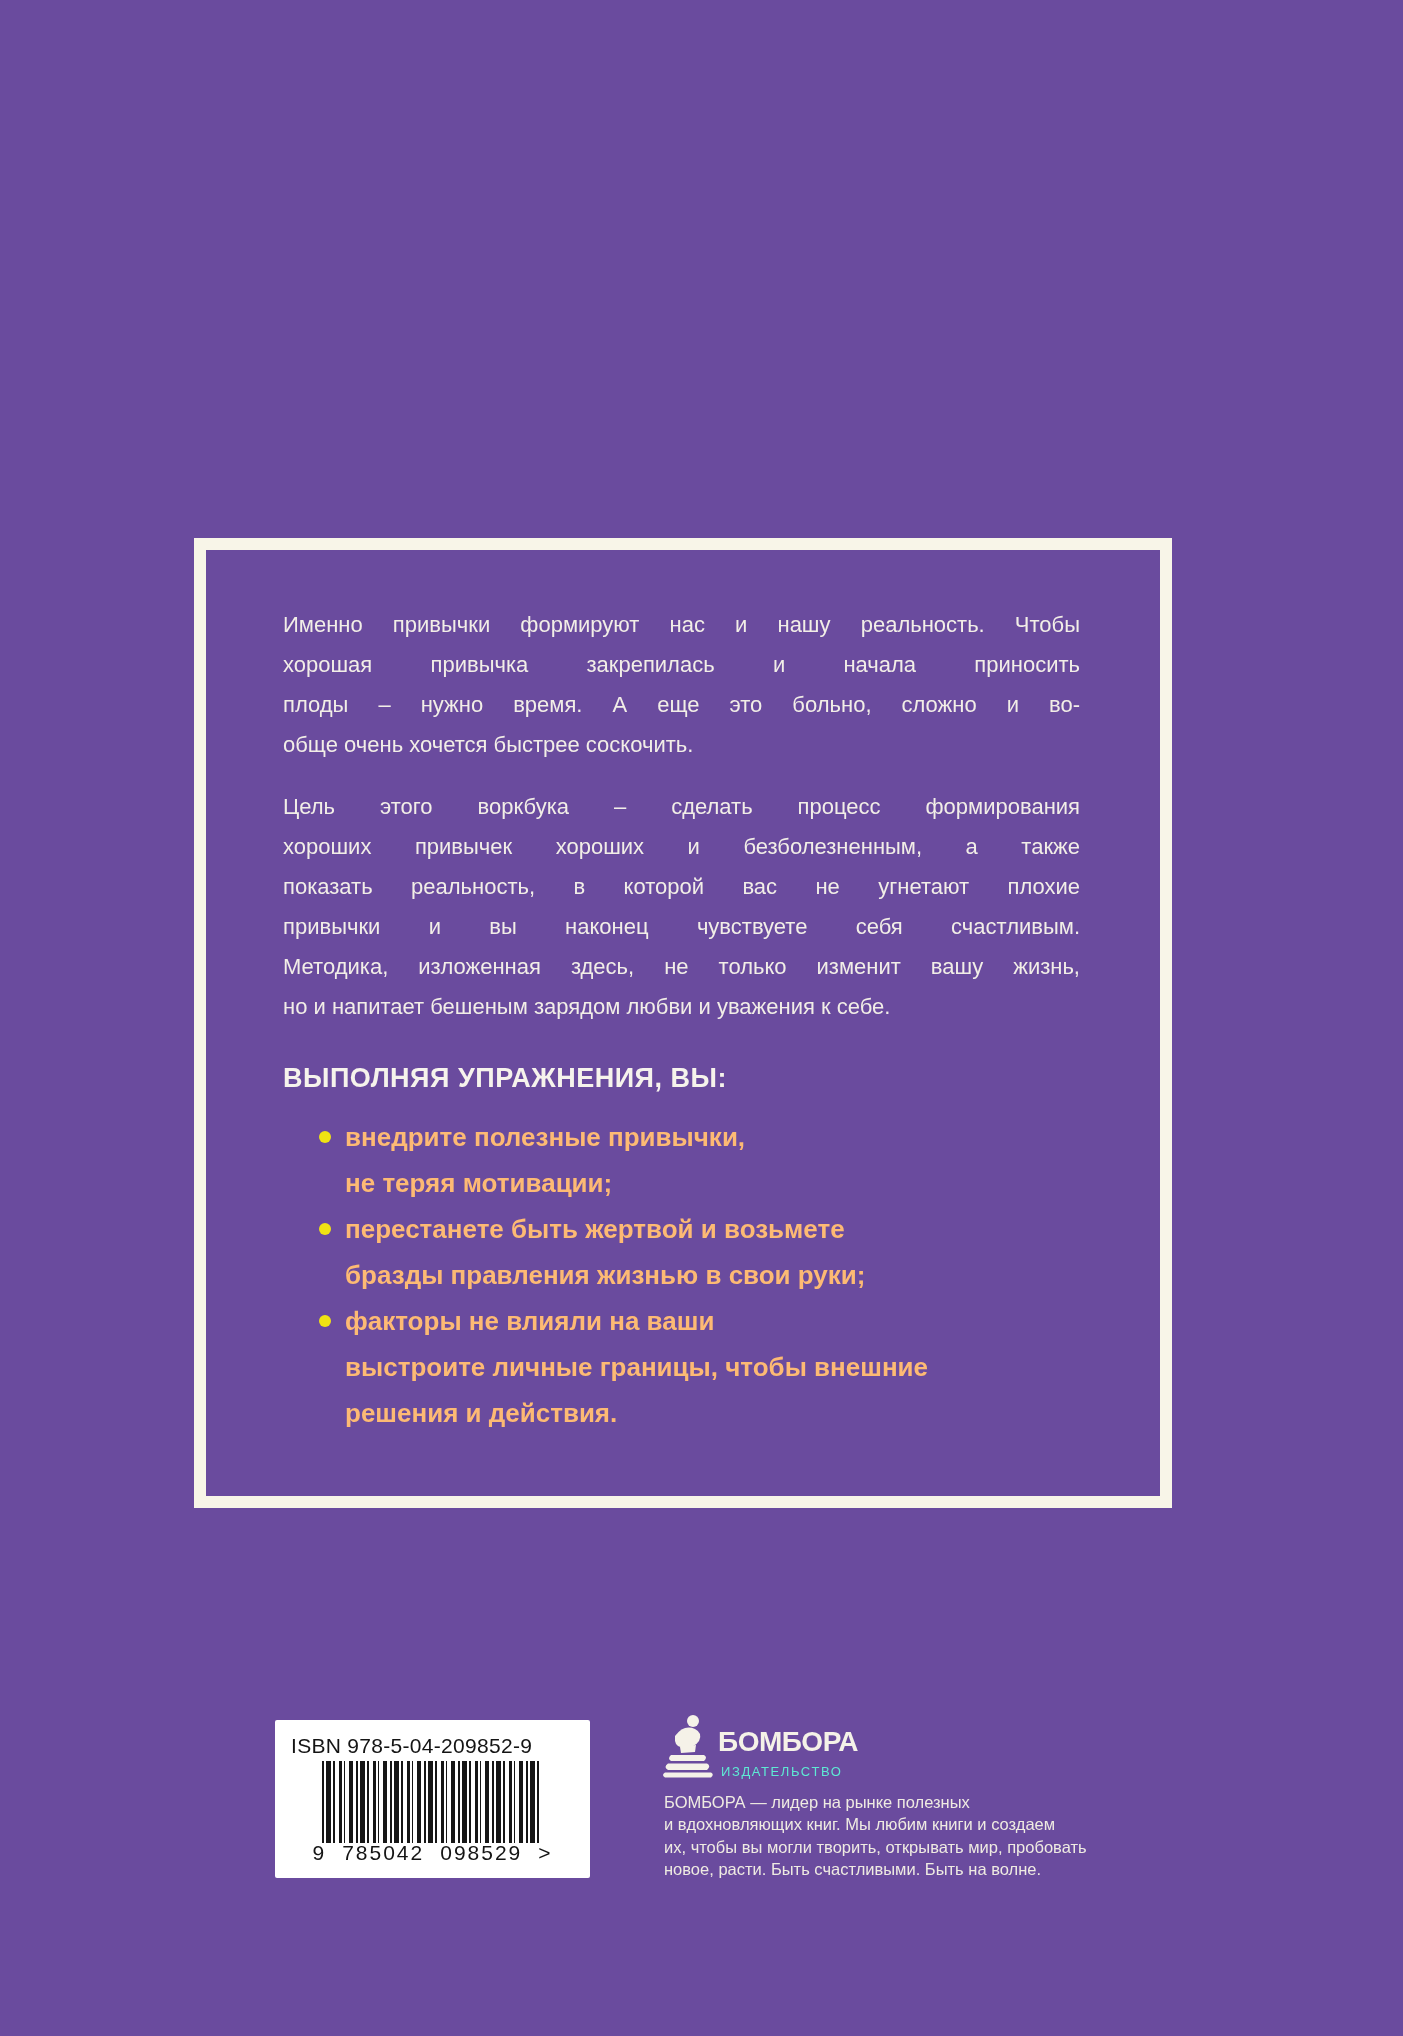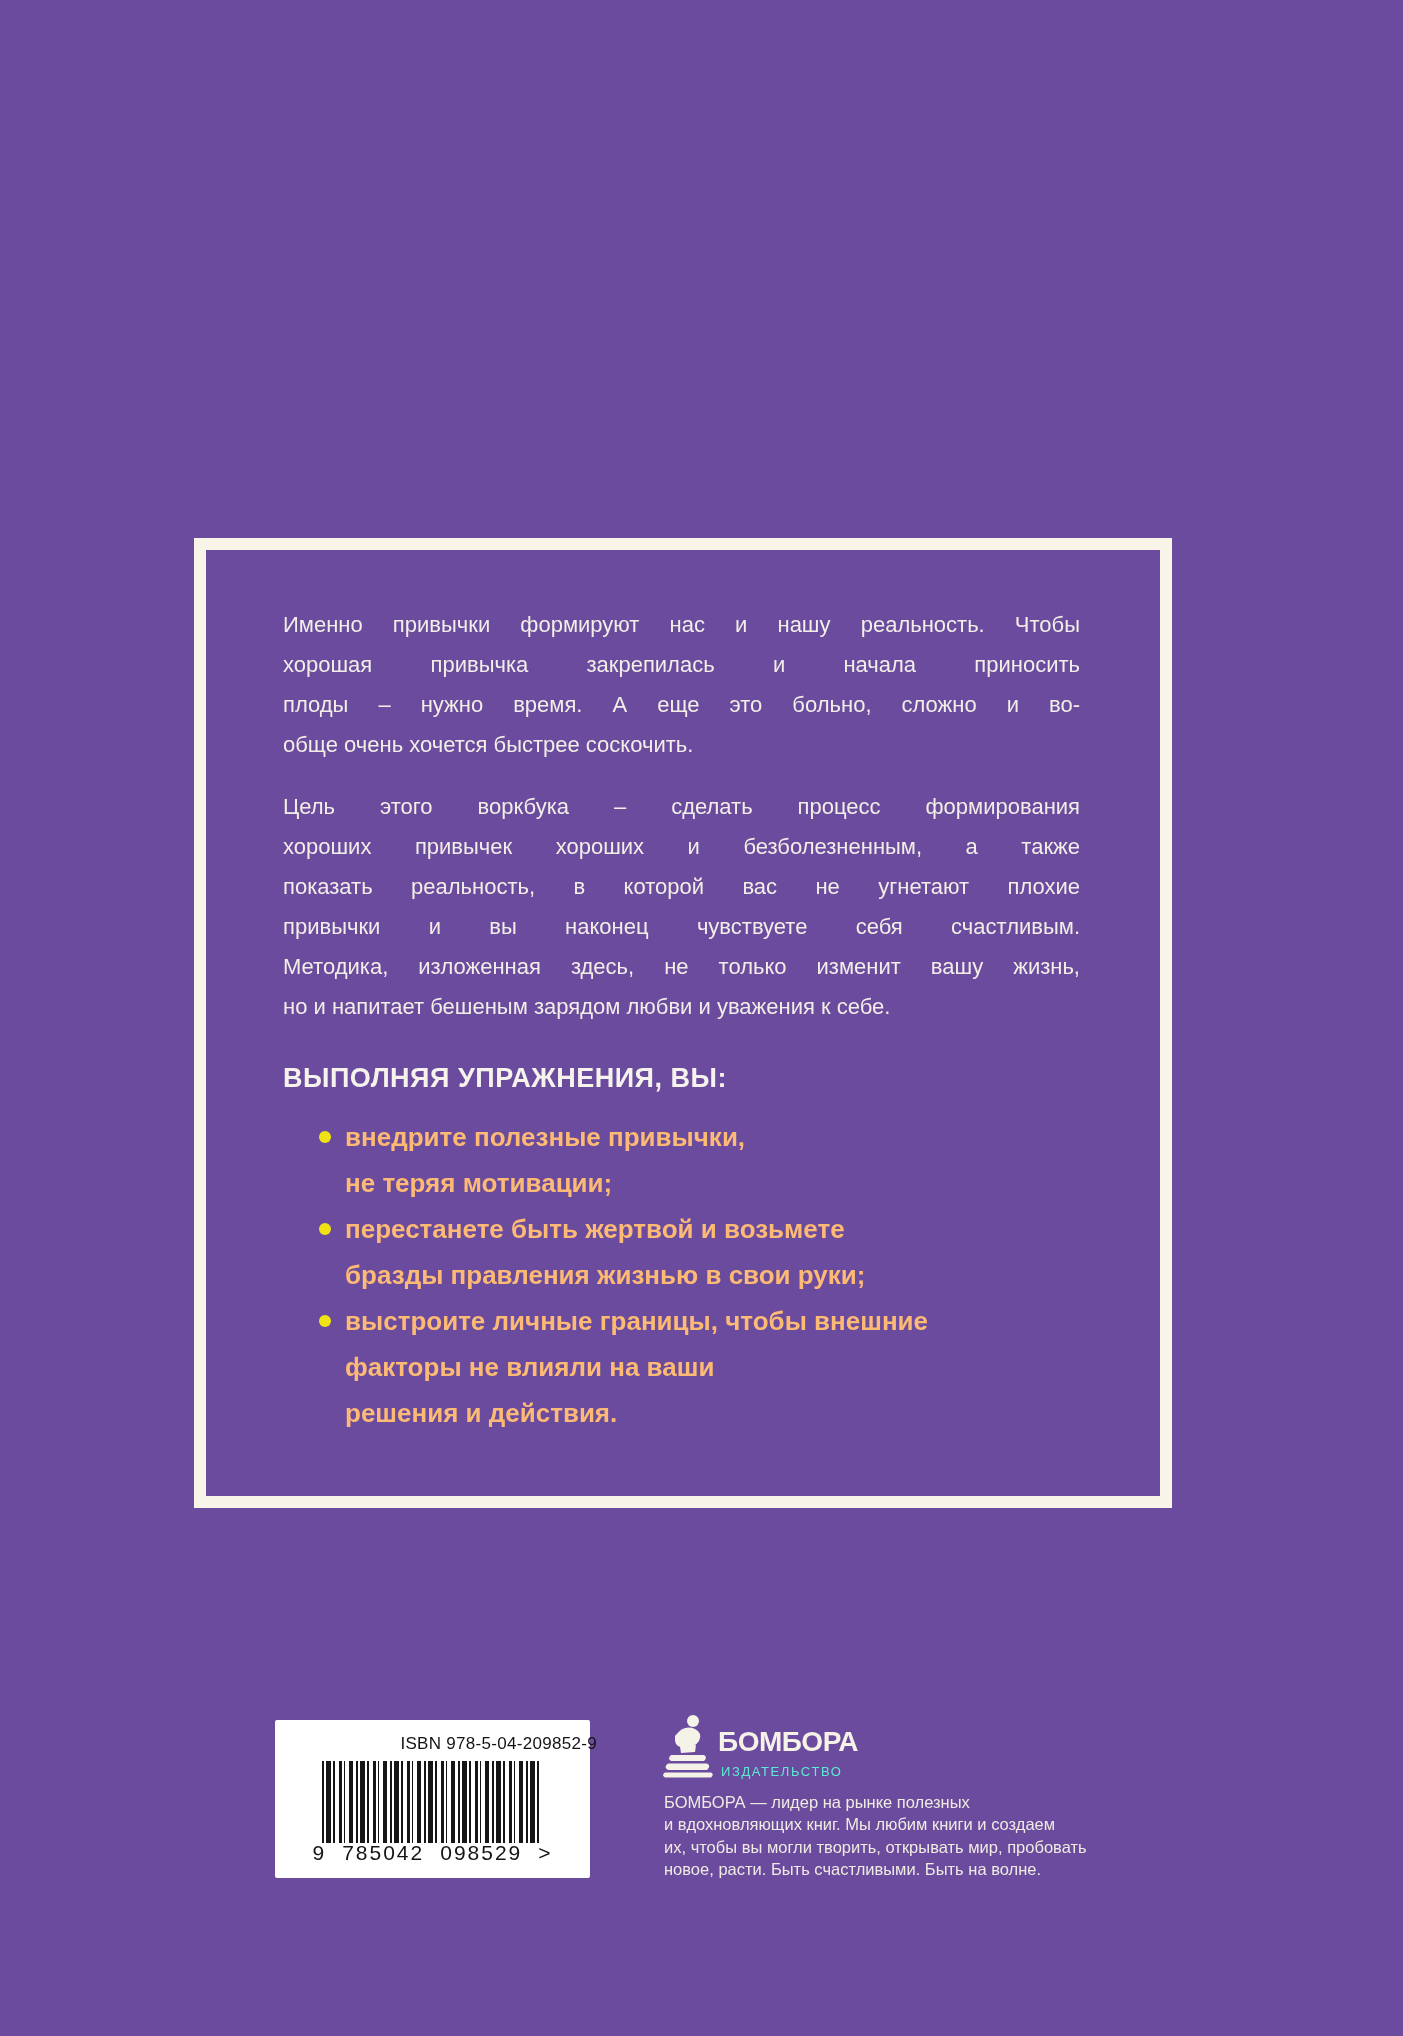--- a/index.html
+++ b/index.html
@@ -23,22 +23,22 @@
   .bullet-item{position:relative;padding-left:62px;}
   .dot{
     position:absolute;left:36px;top:17px;width:12px;height:12px;border-radius:50%;
     background:#f0e313;
   }
   
   .barcode-panel{
     position:absolute;left:275px;top:1720px;width:315px;height:158px;
     background:#ffffff;border-radius:2px;color:#141414;
   }
-  .isbn{position:absolute;left:7px;top:14px;width:100%;text-align:right;
-    font-size:17px;letter-spacing:.3px;}
+  .isbn{position:absolute;left:16px;top:14px;width:100%;text-align:left;
+    font-size:21px;letter-spacing:.3px;}
   .bars{
     position:absolute;left:47px;top:41px;width:221px;height:82px;
     background:repeating-linear-gradient(90deg,
       #161616 0 2px, #ffffff 2px 4px,
       #161616 4px 9px, #ffffff 9px 11px,
       #161616 11px 13px, #ffffff 13px 17px,
       #161616 17px 20px, #ffffff 20px 22px,
       #161616 22px 23px, #ffffff 23px 27px,
       #161616 27px 31px, #ffffff 31px 34px);
   }
@@ -93,22 +93,22 @@
       <div class="bline">внедрите полезные привычки,</div>
       <div class="bline">не теряя мотивации;</div>
     </div>
     <div class="bullet-item">
       <span class="dot"></span>
       <div class="bline">перестанете быть жертвой и возьмете</div>
       <div class="bline">бразды правления жизнью в свои руки;</div>
     </div>
     <div class="bullet-item">
       <span class="dot"></span>
+      <div class="bline">факторы не влияли на ваши</div>
       <div class="bline">выстроите личные границы, чтобы внешние</div>
-      <div class="bline">факторы не влияли на ваши</div>
       <div class="bline">решения и действия.</div>
     </div>
   </div>
 
   <div class="barcode-panel">
     <div class="isbn">ISBN 978-5-04-209852-9</div>
     <div class="bars"></div>
     <div class="digits">
       <span>9</span>
       <span>785042</span>

